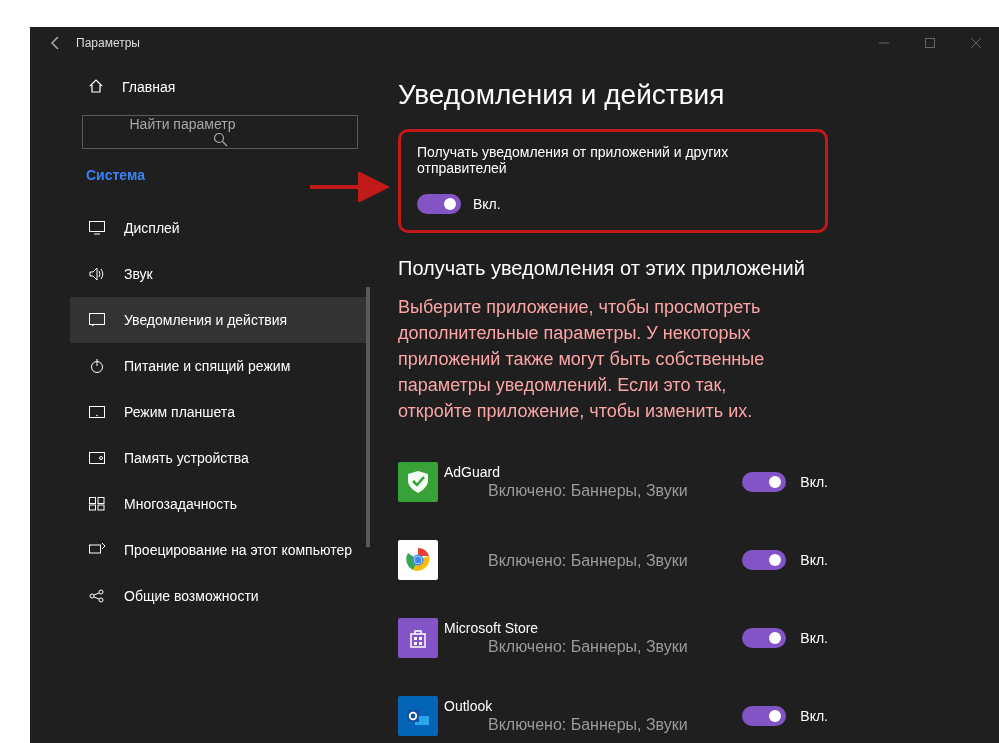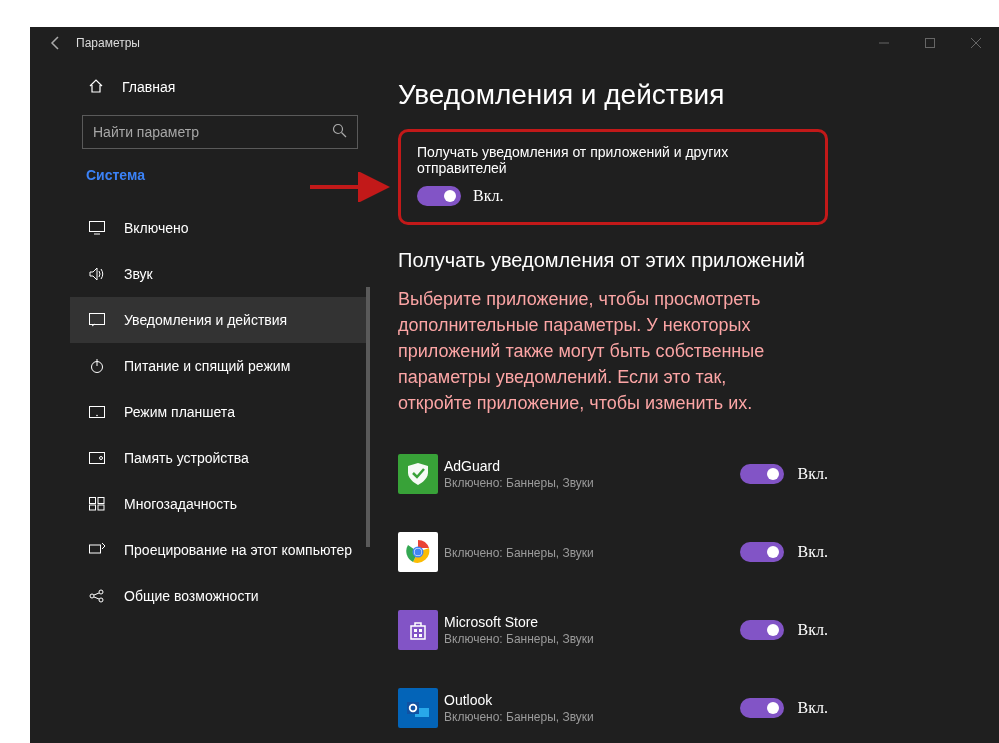--- a/index.html
+++ b/index.html
@@ -9,49 +9,49 @@
 .titlebar{ height:32px; display:flex; align-items:center; padding-left:12px; background:#1f1f1f;}
 .back{ width:28px; height:28px; display:flex; align-items:center; justify-content:center; color:#bbb; font-size:14px;}
 .title{ font-size:12px; margin-left:6px; color:#ddd;}
 .winbtns{ position:absolute; right:0; top:0; display:flex;}
 .winbtn{ width:46px; height:32px; display:flex; align-items:center; justify-content:center; color:#555;}
 .winbtn svg{ display:block;}
 .body{ display:flex; height:calc(100% - 32px);}
 .sidebar{ width:300px; background:#1f1f1f; padding:8px 0 0 0; position:relative;margin-left:40px;}
 .home{ display:flex; align-items:center; height:40px; padding-left:18px; color:#fff; font-size:14px; gap:18px;}
 .home svg{ flex-shrink:0;}
-.search{ margin:8px 12px 6px 12px; height:34px; border:1px solid #5a5a5a; display:flex; align-items:center; padding:0 10px; color:#aaa;}
+.search{ margin:8px 12px 6px 12px; height:34px; border:1px solid #5a5a5a; display:flex; align-items:center; padding:0 10px; color:#aaa;flex-direction:column;}
 .search input{ background:transparent; border:0; outline:0; color:#fff; font-size:14px; flex:1;}
 .search input::placeholder{ color:#a7a7a7;}
 .catlabel{ padding:12px 0 12px 16px; font-weight:600; font-size:14px; color:#3b82f6;}
 .navlist{ margin-top:10px; overflow-y:auto; height:510px;}
 .navitem{ display:flex; align-items:center; height:46px; padding-left:18px; gap:18px; color:#fff; font-size:14px; cursor:pointer;}
 .navitem.sel{ background:#333333;}
 .navitem .nicon{ width:18px; display:flex; justify-content:center; color:#fff;}
 .navitem .nicon svg{ display:block;}
 .scrollbar{ position:absolute; right:0; top:228px; width:4px; height:260px; background:#5a5a5a;}
 .main{ flex:1; background:#1f1f1f; padding:20px 28px 0 28px; overflow:hidden; position:relative;}
 .h1{ font-size:28px; font-weight:400; margin-bottom:18px;}
 .highlight-box{ border:3px solid #c21919; border-radius:10px; padding:12px 16px 16px 16px; margin-bottom:24px; position:relative; width:430px;}
-.hb-label{ font-size:14px; color:#fff; margin-bottom:10px;}
+.hb-label{ font-size:14px; color:#fff; margin-bottom:18px;}
 .toggle-row{ display:flex; align-items:center; gap:12px;}
 .toggle{ width:44px; height:20px; border-radius:10px; position:relative;}
 .toggle.on{ background:#8254c6;}
 .toggle .knob{ position:absolute; width:12px; height:12px; background:#fff; border-radius:50%; top:4px;}
 .toggle.on .knob{ right:5px;}
-.toggle-state{ font-size:16px;font-family:Liberation Serif, serif;}
+.toggle-state{ font-size:14px;}
 .arrow{ position:absolute; left:278px; top:145px; pointer-events:none;}
 .h2{ font-size:20px; font-weight:400; margin-bottom:14px;}
 .desc{ font-size:18px; color:#fca5a5; line-height:1.45; max-width:400px; margin-bottom:26px;}
 .applist{}
 .app{ display:flex; align-items:center; height:64px; gap:6px; cursor:pointer; width:430px;}
 .appicon{ width:40px; height:40px; border-radius:2px; display:flex; align-items:center; justify-content:center; flex-shrink:0; font-size:20px;}
 .appinfo{ flex:1; min-width:0;}
 .appname{ font-size:14px; color:#fff;}
-.appsub{ font-size:12px; color:#9a9a9a; margin-top:2px;}
+.appsub{ font-size:16px; color:#9a9a9a; margin-top:2px;margin-left:44px;}
 .apptoggle{ display:flex; align-items:center; gap:14px;}
 .appsep{ height:14px;}
 
 .ic-adguard{ background:#38a238;}
 .ic-chrome{ background:#fff;}
 .ic-store{ background:#8254c6;}
 .ic-outlook{ background:#0364B8;}
 .ic-skype{ background:#00AFF0;}
 </style>
 </head>
@@ -109,21 +109,21 @@
       <div class="catlabel">Система</div>
 
       <div class="navlist">
         <div class="navitem">
           <span class="nicon">
                 <svg width="16" height="14" viewBox="0 0 16 14">
                   <rect x="0.5" y="0.5" width="15" height="10" stroke="#fff" fill="none"></rect>
                   <line x1="5" y1="13" x2="11" y2="13" stroke="#fff"></line>
                 </svg>
               </span>
-          <span>Включено</span>
+          <span>Дисплей</span>
         </div>
         <div class="navitem">
           <span class="nicon">
                 <svg width="16" height="14" viewBox="0 0 16 14">
                   <path d="M1 5 H4 L8 1 V13 L4 9 H1 Z" stroke="#fff" fill="none" stroke-width="1"></path>
                   <path d="M10 4 Q12 7 10 10 M12 2 Q15.5 7 12 12" stroke="#fff" fill="none" stroke-width="1"></path>
                 </svg>
               </span>
           <span>Звук</span>
         </div>

